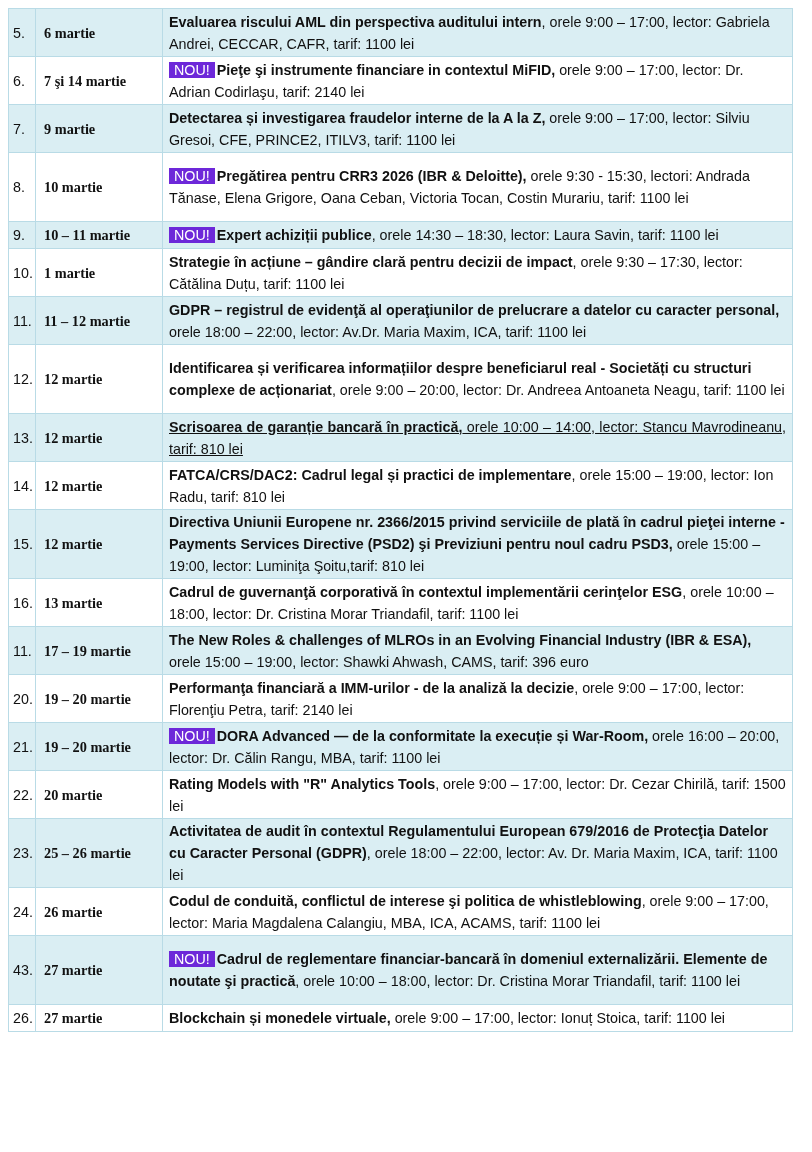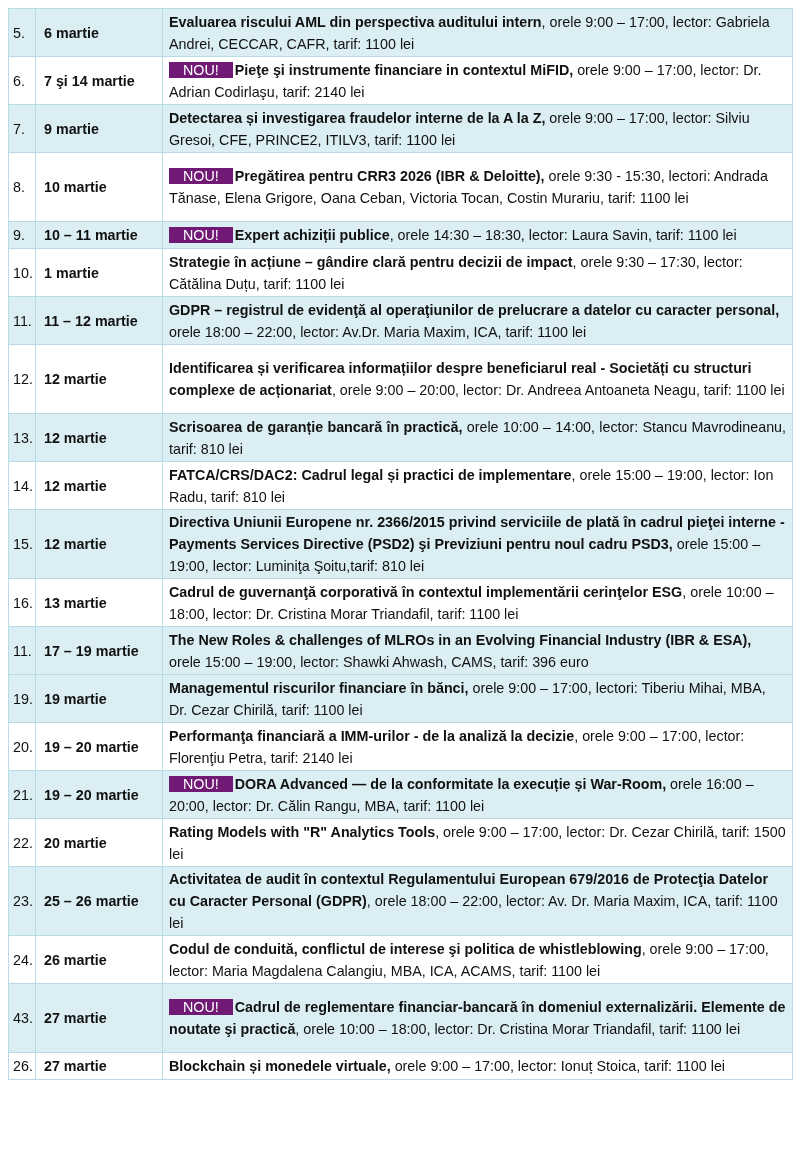--- a/index.html
+++ b/index.html
@@ -9,27 +9,27 @@
     position: absolute; left: 8px; top: 8px; width: 785px;
     border-collapse: collapse; table-layout: fixed;
     font-size: 14.3px; line-height: 22px;
   }
   table.course-table td {
     border: 1px solid #b9dbe6; padding: 0 6px; vertical-align: middle;
   }
   table.course-table tr.shaded td { background: #daeef3; }
   table.course-table tr.plain td { background: #ffffff; }
   td.col-num { width: 20px; padding-left: 4px !important; padding-right: 2px !important; }
-  td.col-date { width: 112px; font-weight: bold; padding-left: 8px !important; }
+  td.col-date { width: 112px; font-weight: bold; padding-left: 8px !important; font-family: Liberation Serif, serif; }
   td.col-desc { padding-top: 1px !important; padding-bottom: 1px !important; }
-  td.col-desc.justify { text-align: justify; }
+  td.col-desc.justify { text-align: justify; text-decoration: underline; }
   .title { font-weight: bold; margin-top: 48px; }
   .badge-new {
-    background: #701a75; color: #ffffff; font-weight: normal;
-    padding: 0 14px; margin-right: 2px;
+    background: #6d28d9; color: #ffffff; font-weight: normal;
+    padding: 0 5px; margin-right: 2px;
   }
   tr.h1 td { height: 24px; }
   tr.h2 td { height: 45px; }
   tr.h3 td { height: 66px; }
 </style>
 </head>
 <body>
 
 <table class="course-table">
   <tbody id="course-body">
@@ -92,25 +92,20 @@
       <tr style="" class="plain h2">
       <td class="col-num">16.</td>
       <td class="col-date">13 martie</td>
       <td class="col-desc"><span class="title">Cadrul de guvernanţă corporativă în contextul implementării cerinţelor ESG</span><span class="details">, orele 10:00 – 18:00, lector: Dr. Cristina Morar Triandafil, tarif: 1100 lei</span></td>
     </tr>
       <tr style="" class="shaded h2">
       <td class="col-num">11.</td>
       <td class="col-date">17 – 19 martie</td>
       <td class="col-desc"><span class="title">The New Roles &amp; challenges of MLROs in an Evolving Financial Industry (IBR &amp; ESA),</span><span class="details"> orele 15:00 – 19:00, lector: Shawki Ahwash, CAMS, tarif: 396 euro</span></td>
     </tr>
-      <tr style="" class="shaded h2">
-      <td class="col-num">19.</td>
-      <td class="col-date">19 martie</td>
-      <td class="col-desc"><span class="title">Managementul riscurilor financiare în bănci,</span><span class="details"> orele 9:00 – 17:00, lectori: Tiberiu Mihai, MBA, Dr. Cezar Chirilă, tarif: 1100 lei</span></td>
-    </tr>
       <tr style="" class="plain h2">
       <td class="col-num">20.</td>
       <td class="col-date">19 – 20 martie</td>
       <td class="col-desc"><span class="title">Performanţa financiară a IMM-urilor - de la analiză la decizie</span><span class="details">, orele 9:00 – 17:00, lector: Florenţiu Petra, tarif: 2140 lei</span></td>
     </tr>
       <tr style="" class="shaded h2">
       <td class="col-num">21.</td>
       <td class="col-date">19 – 20 martie</td>
       <td class="col-desc"><span class="badge-new">NOU!</span><span class="title">DORA Advanced — de la conformitate la execuție și War-Room,</span><span class="details"> orele 16:00 – 20:00, lector: Dr. Călin Rangu, MBA, tarif: 1100 lei</span></td>
     </tr>

